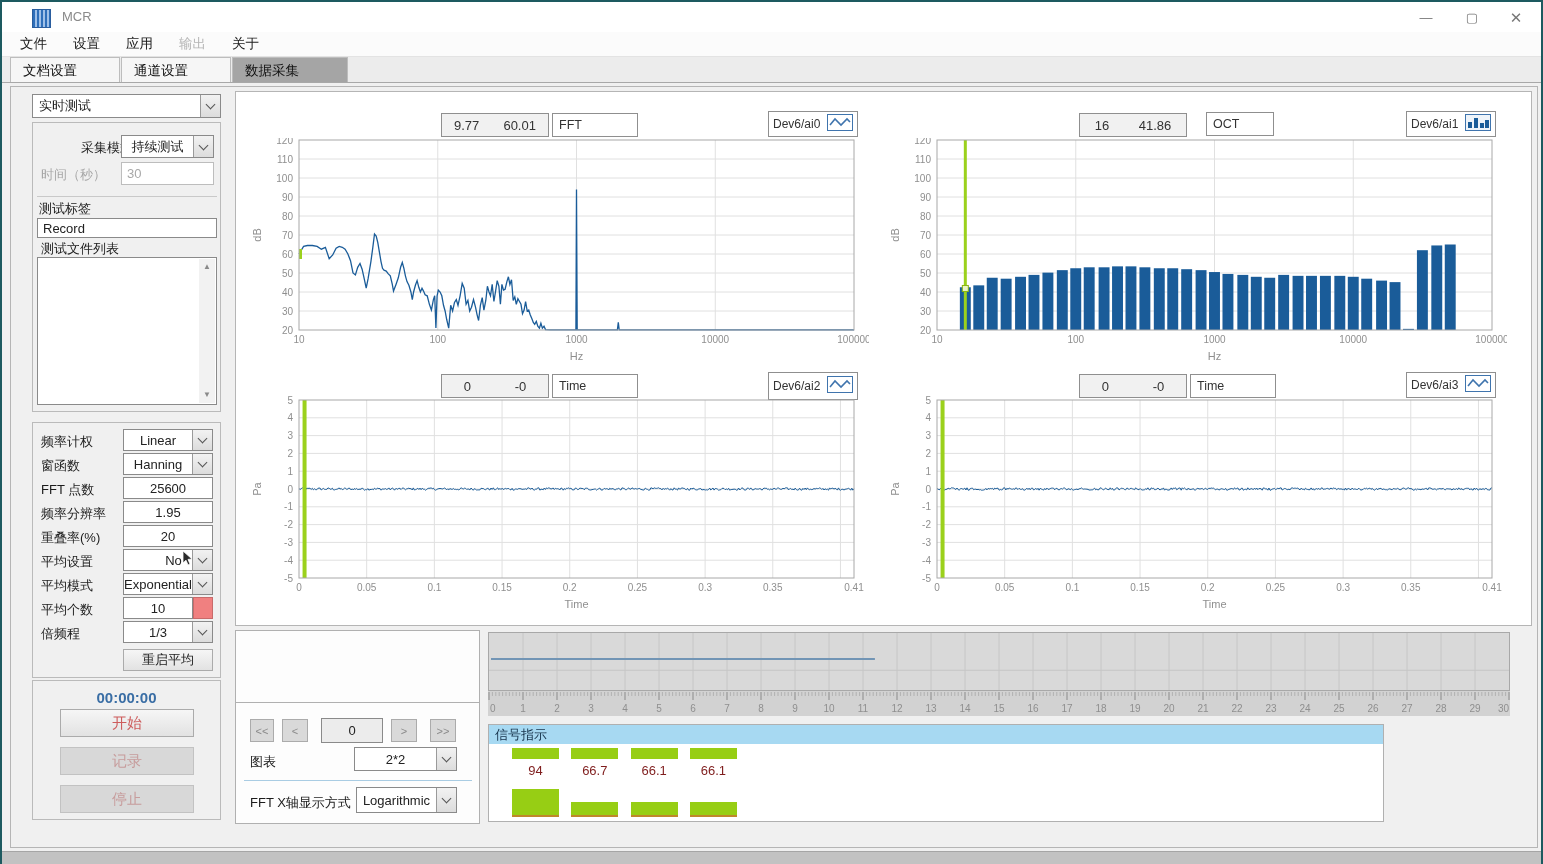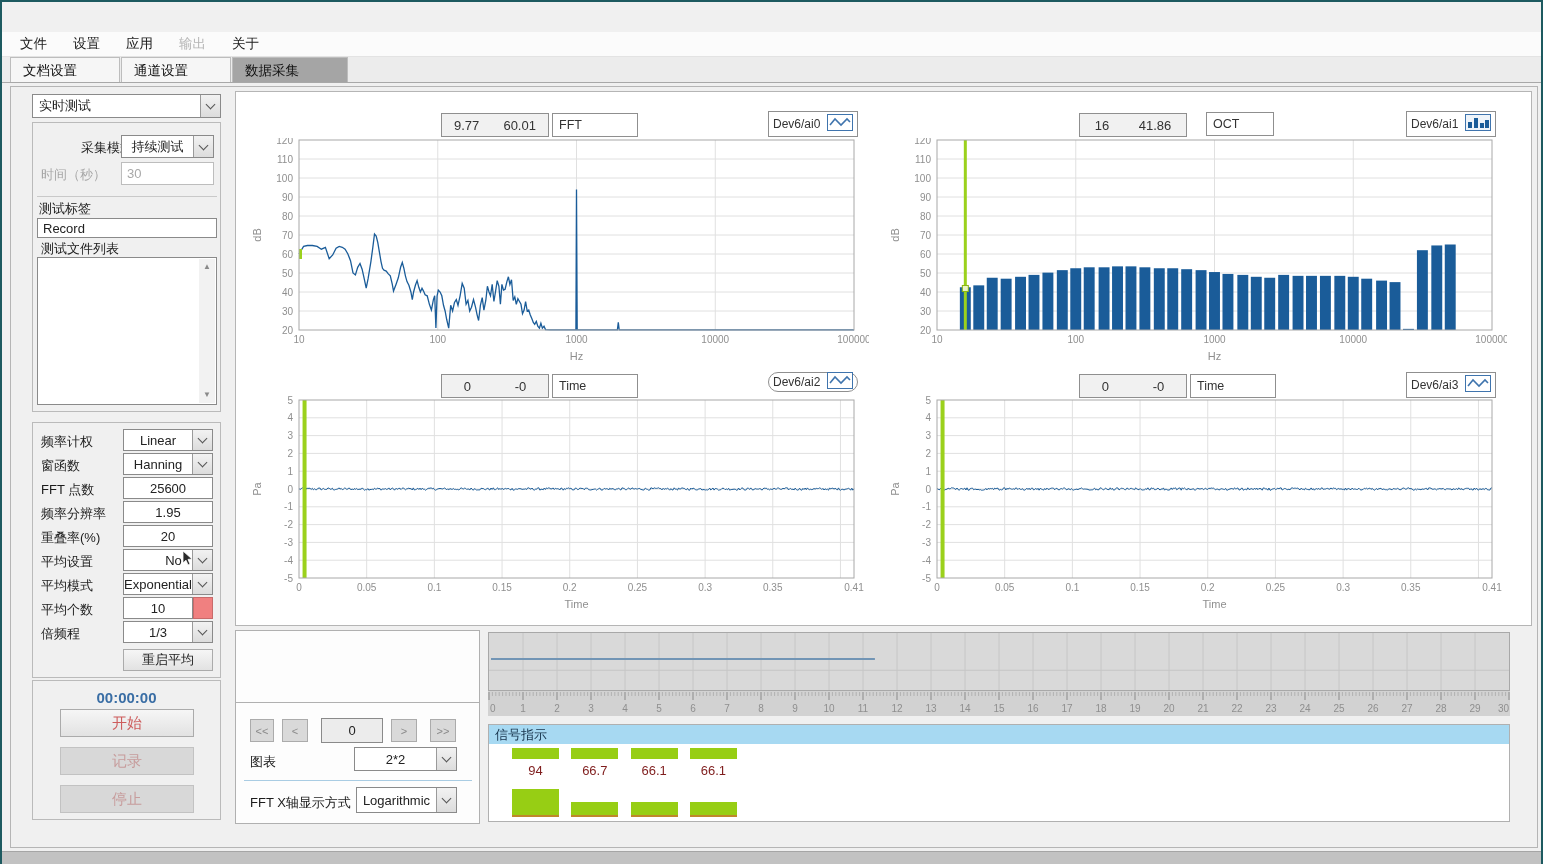--- a/index.html
+++ b/index.html
@@ -52,32 +52,39 @@
   .hdr-val{background:#f1f1f1;justify-content:space-around;}
   .hdr-type{background:#fff;padding-left:6px;font-size:12.5px;}
   .hdr-dev{background:#fff;justify-content:space-between;padding:0 4px;font-size:12px;}
   
   .bl-panel{position:absolute;left:233px;top:628px;width:245px;height:194px;background:#fdfdfd;border:1px solid #b0b0b0;box-sizing:border-box;}
   .bl-top{position:absolute;left:0;top:0;width:100%;height:72px;border-bottom:1px solid #b0b0b0;box-sizing:border-box;}
   .navbtn{position:absolute;box-sizing:border-box;background:#d9d9d9;border:1px solid #ababab;color:#8a8a8a;font-size:11px;display:flex;align-items:center;justify-content:center;}
   .bl-sep{position:absolute;left:8px;width:228px;height:1px;background:#a9cce3;}
   
   .timeline-wrap{position:absolute;left:486px;top:630px;width:1022px;height:84px;}
-  .signal-panel{position:absolute;left:486px;top:722px;width:1022px;height:98px;background:#fff;border:1px solid #b0b0b0;box-sizing:border-box;}
+  .signal-panel{position:absolute;left:486px;top:722px;width:896px;height:98px;background:#fff;border:1px solid #b0b0b0;box-sizing:border-box;}
   .signal-header{position:absolute;left:0;top:0;width:100%;height:19px;background:#a7d9f2;font-size:13px;color:#16324a;padding-left:6px;box-sizing:border-box;line-height:19px;}
   .meter-bar{position:absolute;}
   .meter-val{position:absolute;font-size:13px;color:#7f1d1d;text-align:center;}
   .bottom-strip{position:absolute;left:0;bottom:0;width:100%;height:12px;background:#c2c2c2;border-top:1px solid #a5a5a5;}
   svg text{font-family:"Liberation Sans",sans-serif;}
 </style>
 </head>
 <body>
 
 <div class="window">
 
+  <div class="titlebar">
+    <span class="app-icon"></span>
+    <span class="app-title">MCR</span>
+    <span class="winbtn" style="right:98px;">—</span>
+    <span class="winbtn" style="right:52px;">▢</span>
+    <span class="winbtn" style="right:8px;font-size:15px;">✕</span>
+  </div>
 
   <div class="menubar" id="menubar">
       <div class="menu-item">文件</div>
       <div class="menu-item">设置</div>
       <div class="menu-item">应用</div>
       <div class="menu-item disabled">输出</div>
       <div class="menu-item">关于</div>
     </div>
   <div class="tabbar" id="tabbar">
       <div class="tab">文档设置</div>
@@ -310,21 +317,21 @@
           <text x="340.5" y="222" text-anchor="middle" font-size="11" fill="#8f8f8f">Hz</text>
           <text x="25" y="97" text-anchor="middle" font-size="11" fill="#8f8f8f" transform="rotate(-90 25 97)">dB</text>
         </svg>
       </div>
       <div class="chart" style="left: 0px; top: 274px; width: 633px; height: 260px;">
         <div class="hdr-box hdr-val" style="left: 205px; top: 8px; width: 108px; height: 24px;">
           <span>0</span>
           <span>-0</span>
         </div>
         <div class="hdr-box hdr-type" style="left: 316px; top: 8px; width: 86px; height: 24px;">Time</div>
-        <div class="hdr-box hdr-dev" style="left: 532px; top: 6px; width: 90px; height: 20px; border-radius: 11px;">
+        <div class="hdr-box hdr-dev" style="left: 532px; top: 6px; width: 90px; height: 28px;">
           <span>Dev6/ai2</span>
           <span><svg width="26" height="17" viewBox="0 0 26 17">
               <rect x="0.5" y="0.5" width="25" height="16" fill="#fff" stroke="#3f74ad"></rect>
               <polyline points="3,11 8,5 14,11 20,5 23,8" fill="none" stroke="#3f74ad" stroke-width="1.6"></polyline>
             </svg></span>
         </div>
         <svg width="633" height="228" style="position: absolute; left: 0px; top: 30px;">
           <rect x="63" y="4" width="555" height="178" fill="#ffffff"></rect>
           <line x1="63" y1="164.20000000000002" x2="618" y2="164.20000000000002" stroke="#e0e0e0" stroke-width="1"></line>
           <line x1="63" y1="146.4" x2="618" y2="146.4" stroke="#e0e0e0" stroke-width="1"></line>

